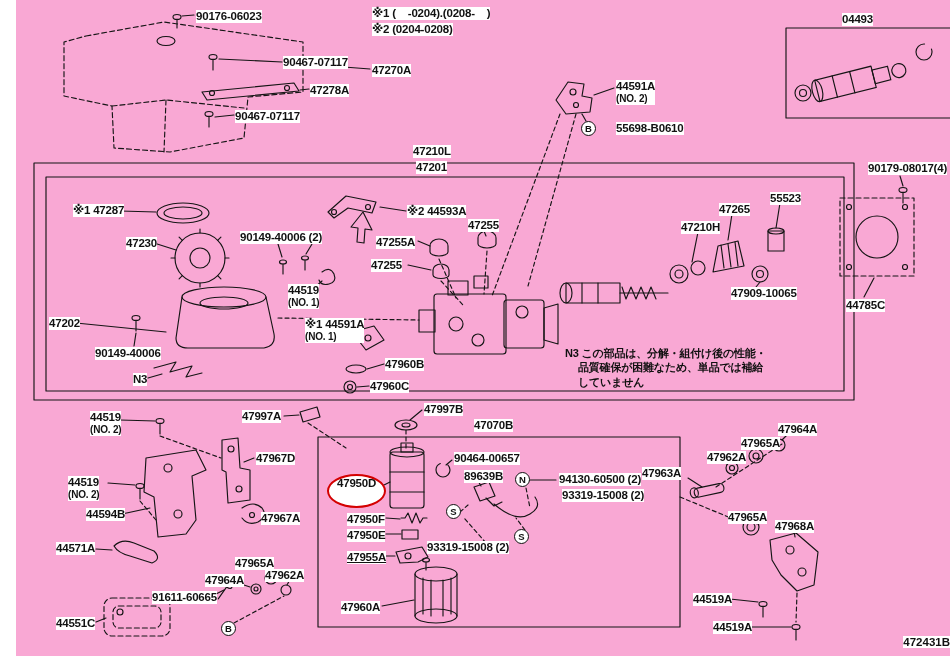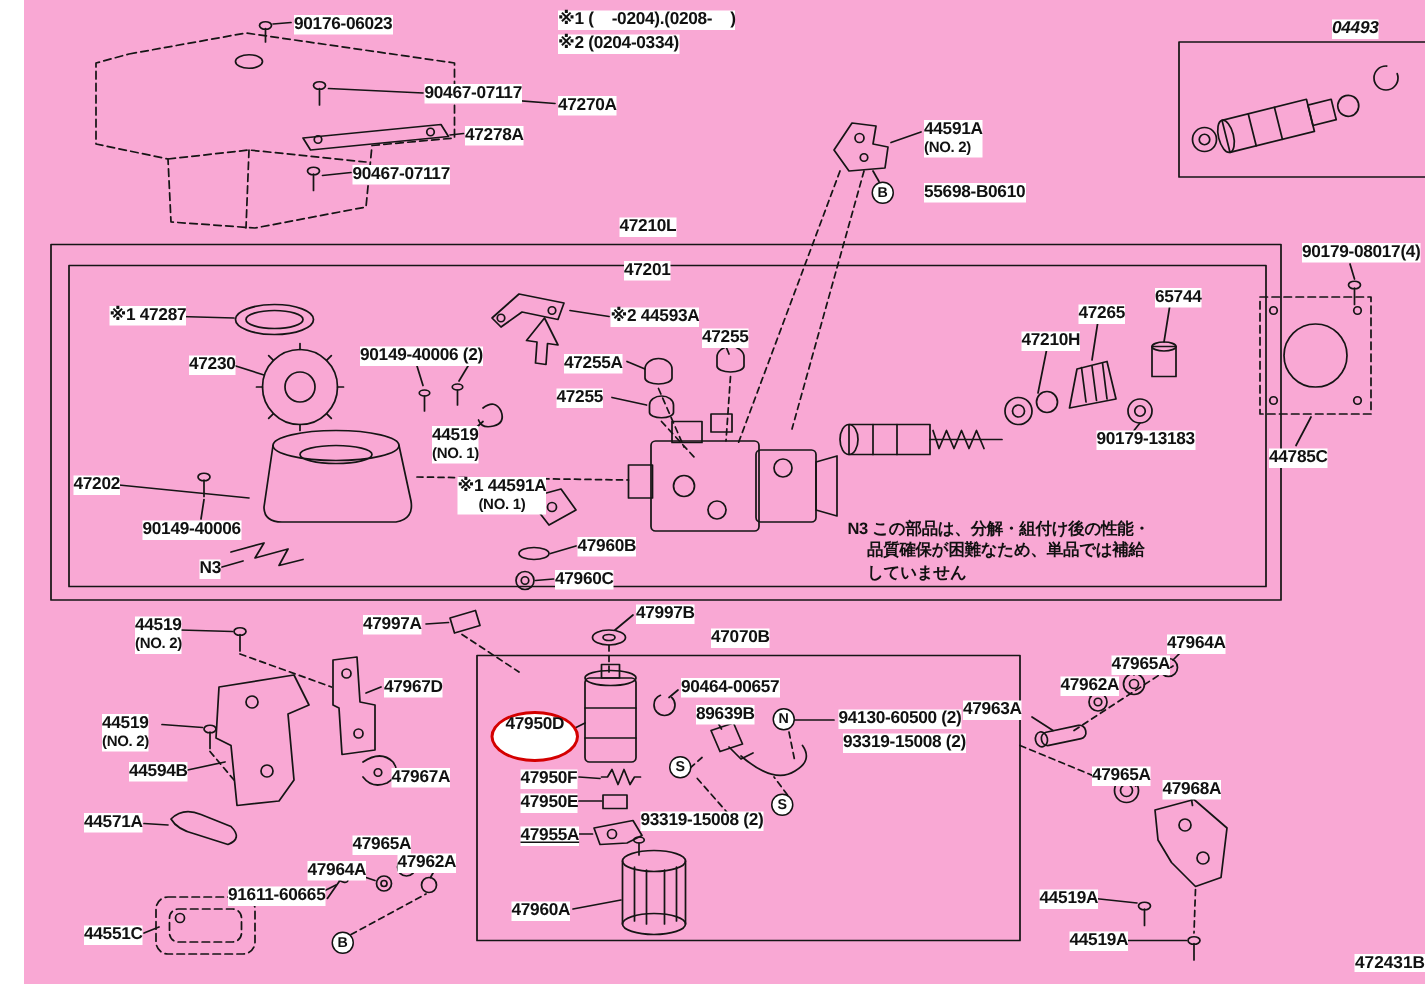--- a/index.html
+++ b/index.html
@@ -373,48 +373,48 @@
             <line x1="781" y1="593" x2="780" y2="622"></line>
           </g>
       </g>
 
     </g>
   </svg>
 
   <div id="labels-layer">
       <div class="part-label" style="left: 180px; top: 10px;"><span>90176-06023</span></div>
       <div class="part-label note" style="left: 356px; top: 7px;"><span>※1 (    -0204).(0208-    )</span></div>
-      <div class="part-label note" style="left: 356px; top: 23px;"><span>※2 (0204-0334)</span></div>
+      <div class="part-label note" style="left: 356px; top: 23px;"><span>※2 (0204-0208)</span></div>
       <div class="part-label" style="left: 267px; top: 56px;"><span>90467-07117</span></div>
       <div class="part-label" style="left: 356px; top: 64px;"><span>47270A</span></div>
       <div class="part-label" style="left: 294px; top: 84px;"><span>47278A</span></div>
       <div class="part-label" style="left: 219px; top: 110px;"><span>90467-07117</span></div>
       <div class="part-label" style="left: 600px; top: 80px;"><span>44591A</span><div class="sub">(NO. 2)</div></div>
       <div class="part-label" style="left: 600px; top: 122px;"><span>55698-B0610</span></div>
-      <div class="part-label" style="left: 872px; top: 13px; font-style: italic;"><span>04493</span></div>
+      <div class="part-label" style="left: 826px; top: 13px;"><span>04493</span></div>
       <div class="part-label" style="left: 852px; top: 162px;"><span>90179-08017(4)</span></div>
       <div class="part-label" style="left: 397px; top: 145px;"><span>47210L</span></div>
-      <div class="part-label" style="left: 400px; top: 174px;"><span>47201</span></div>
+      <div class="part-label" style="left: 400px; top: 161px;"><span>47201</span></div>
       <div class="part-label" style="left: 57px; top: 204px;"><span>※1 47287</span></div>
       <div class="part-label" style="left: 110px; top: 237px;"><span>47230</span></div>
       <div class="part-label" style="left: 224px; top: 231px;"><span>90149-40006 (2)</span></div>
       <div class="part-label" style="left: 272px; top: 284px;"><span>44519</span><div class="sub">(NO. 1)</div></div>
       <div class="part-label" style="left: 360px; top: 236px;"><span>47255A</span></div>
       <div class="part-label" style="left: 355px; top: 259px;"><span>47255</span></div>
       <div class="part-label" style="left: 391px; top: 205px;"><span>※2 44593A</span></div>
       <div class="part-label" style="left: 452px; top: 219px;"><span>47255</span></div>
       <div class="part-label" style="left: 703px; top: 203px;"><span>47265</span></div>
-      <div class="part-label" style="left: 754px; top: 192px;"><span>65744</span></div>
+      <div class="part-label" style="left: 754px; top: 192px;"><span>55523</span></div>
       <div class="part-label" style="left: 665px; top: 221px;"><span>47210H</span></div>
-      <div class="part-label" style="left: 715px; top: 287px;"><span>90179-13183</span></div>
+      <div class="part-label" style="left: 715px; top: 287px;"><span>47909-10065</span></div>
       <div class="part-label" style="left: 830px; top: 299px;"><span>44785C</span></div>
       <div class="part-label" style="left: 33px; top: 317px;"><span>47202</span></div>
       <div class="part-label" style="left: 79px; top: 347px;"><span>90149-40006</span></div>
       <div class="part-label" style="left: 117px; top: 373px;"><span>N3</span></div>
-      <div class="part-label" style="left: 289px; top: 318px; text-align: center;"><span>※1 44591A</span><div class="sub">(NO. 1)</div></div>
+      <div class="part-label" style="left: 289px; top: 318px;"><span>※1 44591A</span><div class="sub">(NO. 1)</div></div>
       <div class="part-label" style="left: 369px; top: 358px;"><span>47960B</span></div>
       <div class="part-label" style="left: 354px; top: 380px;"><span>47960C</span></div>
       <div class="part-label jp" style="left: 549px; top: 347px;"><span>N3 この部品は、分解・組付け後の性能・</span></div>
       <div class="part-label jp" style="left: 562px; top: 361px;"><span>品質確保が困難なため、単品では補給</span></div>
       <div class="part-label jp" style="left: 562px; top: 376px;"><span>していません</span></div>
       <div class="part-label" style="left: 74px; top: 411px;"><span>44519</span><div class="sub">(NO. 2)</div></div>
       <div class="part-label" style="left: 226px; top: 410px;"><span>47997A</span></div>
       <div class="part-label" style="left: 408px; top: 403px;"><span>47997B</span></div>
       <div class="part-label" style="left: 458px; top: 419px;"><span>47070B</span></div>
       <div class="part-label" style="left: 240px; top: 452px;"><span>47967D</span></div>

